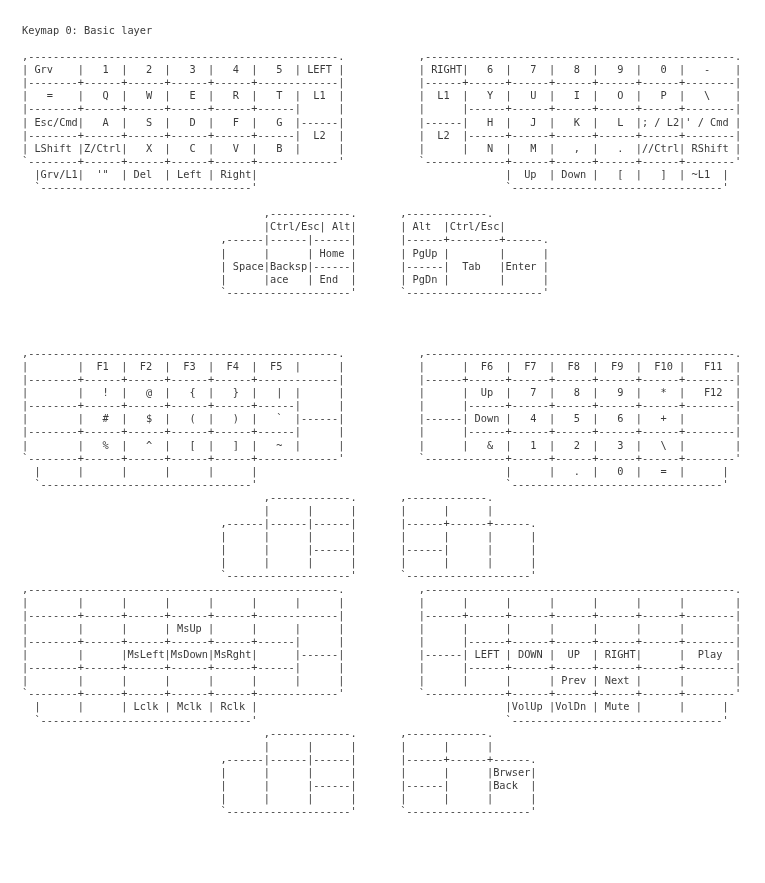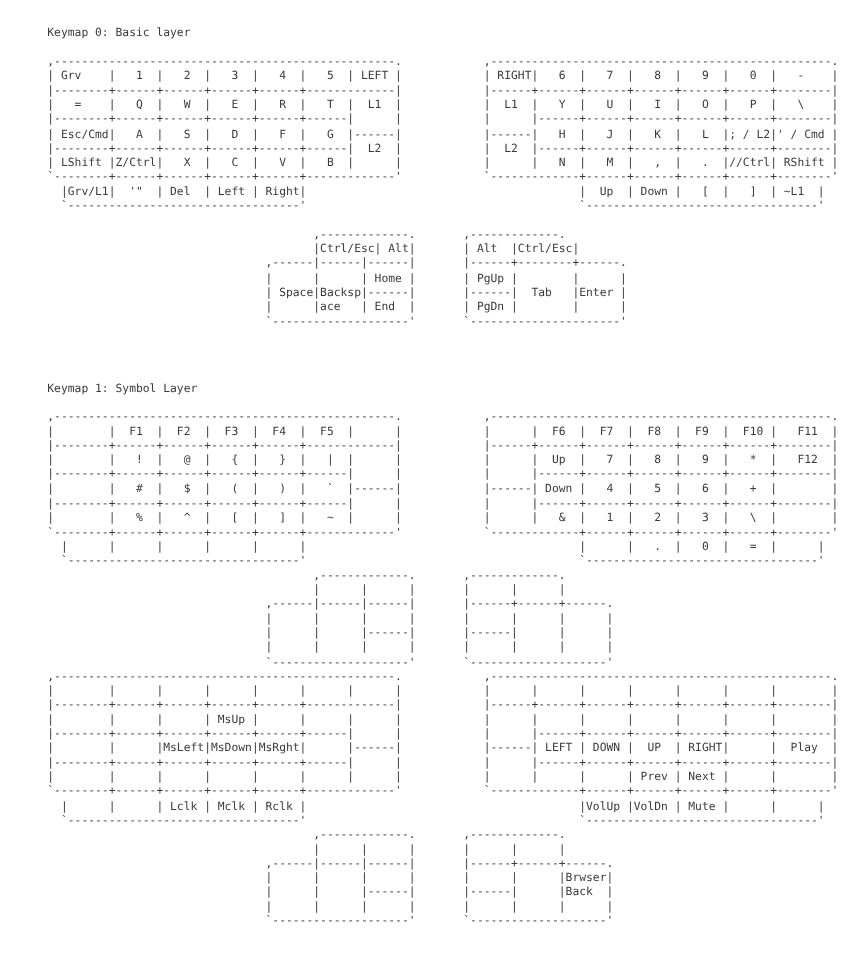--- a/index.html
+++ b/index.html
@@ -11,21 +11,20 @@
   body{
     width:765px;
     height:883px;
     background:var(--bg-color);
     padding:24px 0 0 22px;
     overflow:hidden;
     font-family:"DejaVu Sans Mono", monospace;
   }
   .doc{
     color:var(--text-color);
-    margin-left:21px;
   }
   .km-title{
     font-size:10.3px;
     line-height:13.1px;
     white-space:pre;
     margin:0 0 13px 0;
   }
   pre.km-art{
     font-family:"DejaVu Sans Mono", monospace;
     font-size:10.3px;
@@ -59,21 +58,20 @@
                                        ,-------------.       ,-------------.
                                        |Ctrl/Esc| Alt|       | Alt  |Ctrl/Esc|
                                 ,------|------|------|       |------+--------+------.
                                 |      |      | Home |       | PgUp |        |      |
                                 | Space|Backsp|------|       |------|  Tab   |Enter |
                                 |      |ace   | End  |       | PgDn |        |      |
                                 `--------------------'       `----------------------'</pre>
   </section>
 
   <section class="km km-1">
-    <div class="km-title">Keymap 1: Symbol Layer</div>
     <pre class="km-art">,--------------------------------------------------.            ,--------------------------------------------------.
 |        |  F1  |  F2  |  F3  |  F4  |  F5  |      |            |      |  F6  |  F7  |  F8  |  F9  |  F10 |   F11  |
 |--------+------+------+------+------+-------------|            |------+------+------+------+------+------+--------|
 |        |   !  |   @  |   {  |   }  |   |  |      |            |      |  Up  |   7  |   8  |   9  |   *  |   F12  |
 |--------+------+------+------+------+------|      |            |      |------+------+------+------+------+--------|
 |        |   #  |   $  |   (  |   )  |   `  |------|            |------| Down |   4  |   5  |   6  |   +  |        |
 |--------+------+------+------+------+------|      |            |      |------+------+------+------+------+--------|
 |        |   %  |   ^  |   [  |   ]  |   ~  |      |            |      |   &amp;  |   1  |   2  |   3  |   \  |        |
 `--------+------+------+------+------+-------------'            `-------------+------+------+------+------+--------'
   |      |      |      |      |      |                                        |      |   .  |   0  |   =  |      |

